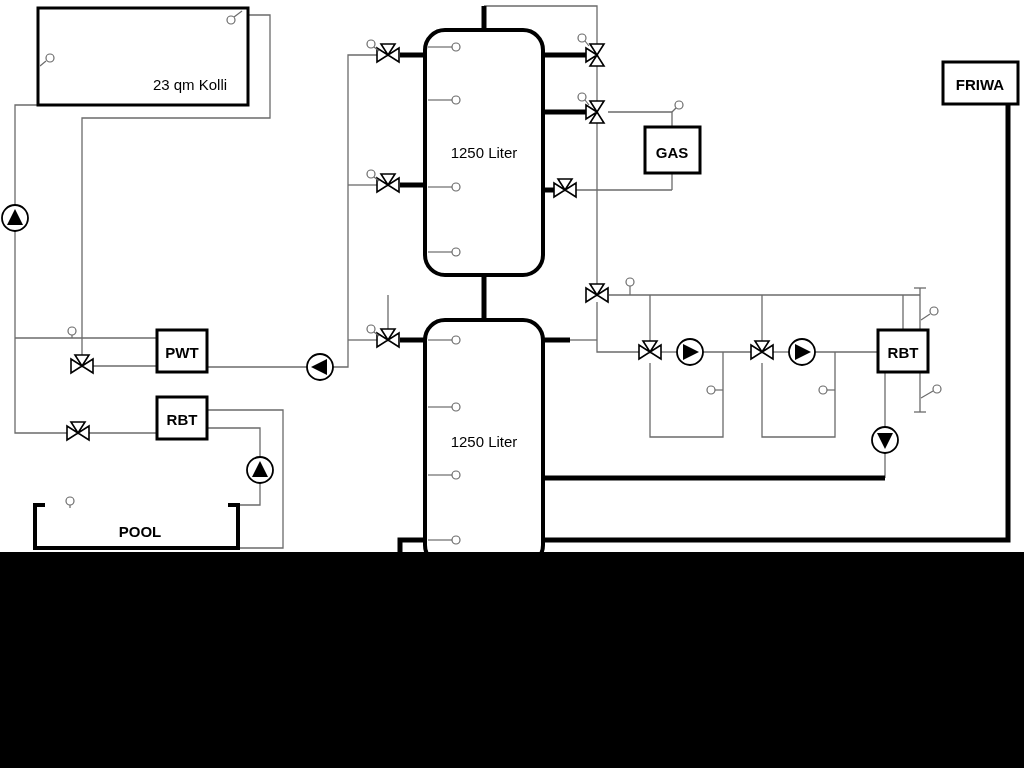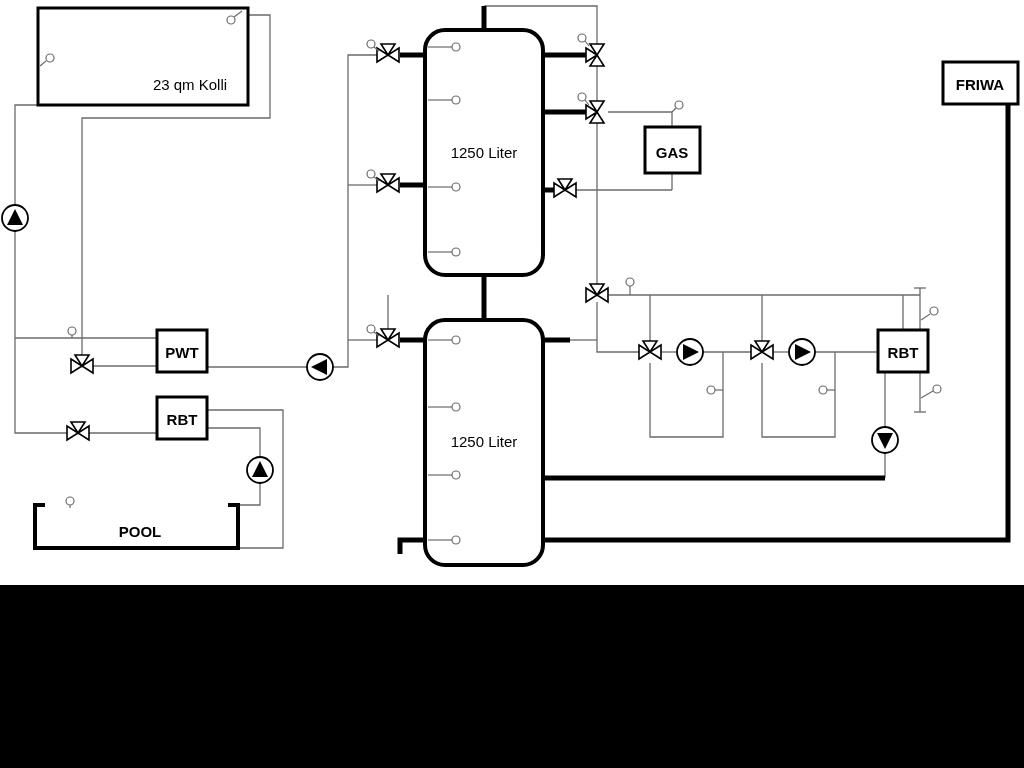--- a/index.html
+++ b/index.html
@@ -3,21 +3,21 @@
 <meta charset="utf-8">
 <style>
   :root{
     --thick:#000000;
     --thin:#6b6b6b;
     --bg:#ffffff;
     --band:#000000;
   }
   html,body{margin:0;padding:0;background:#000;}
   .canvas{
-    position:relative;width:1024px;height:768px;background:var(--bg);
+    position:relative;width:1024px;height:552px;background:var(--bg);
     overflow:hidden;font-family:"Liberation Sans",sans-serif;
   }
   .bottom-band{
     position:absolute;left:0;top:585px;width:1024px;height:183px;
     background:var(--band);
   }
   svg{position:absolute;left:0;top:0;}
   .pipe-thin{stroke:var(--thin);stroke-width:1.3;fill:none;}
   .pipe-thick{stroke:var(--thick);stroke-width:5;fill:none;}
   .box{fill:#fff;stroke:var(--thick);stroke-width:3;}

